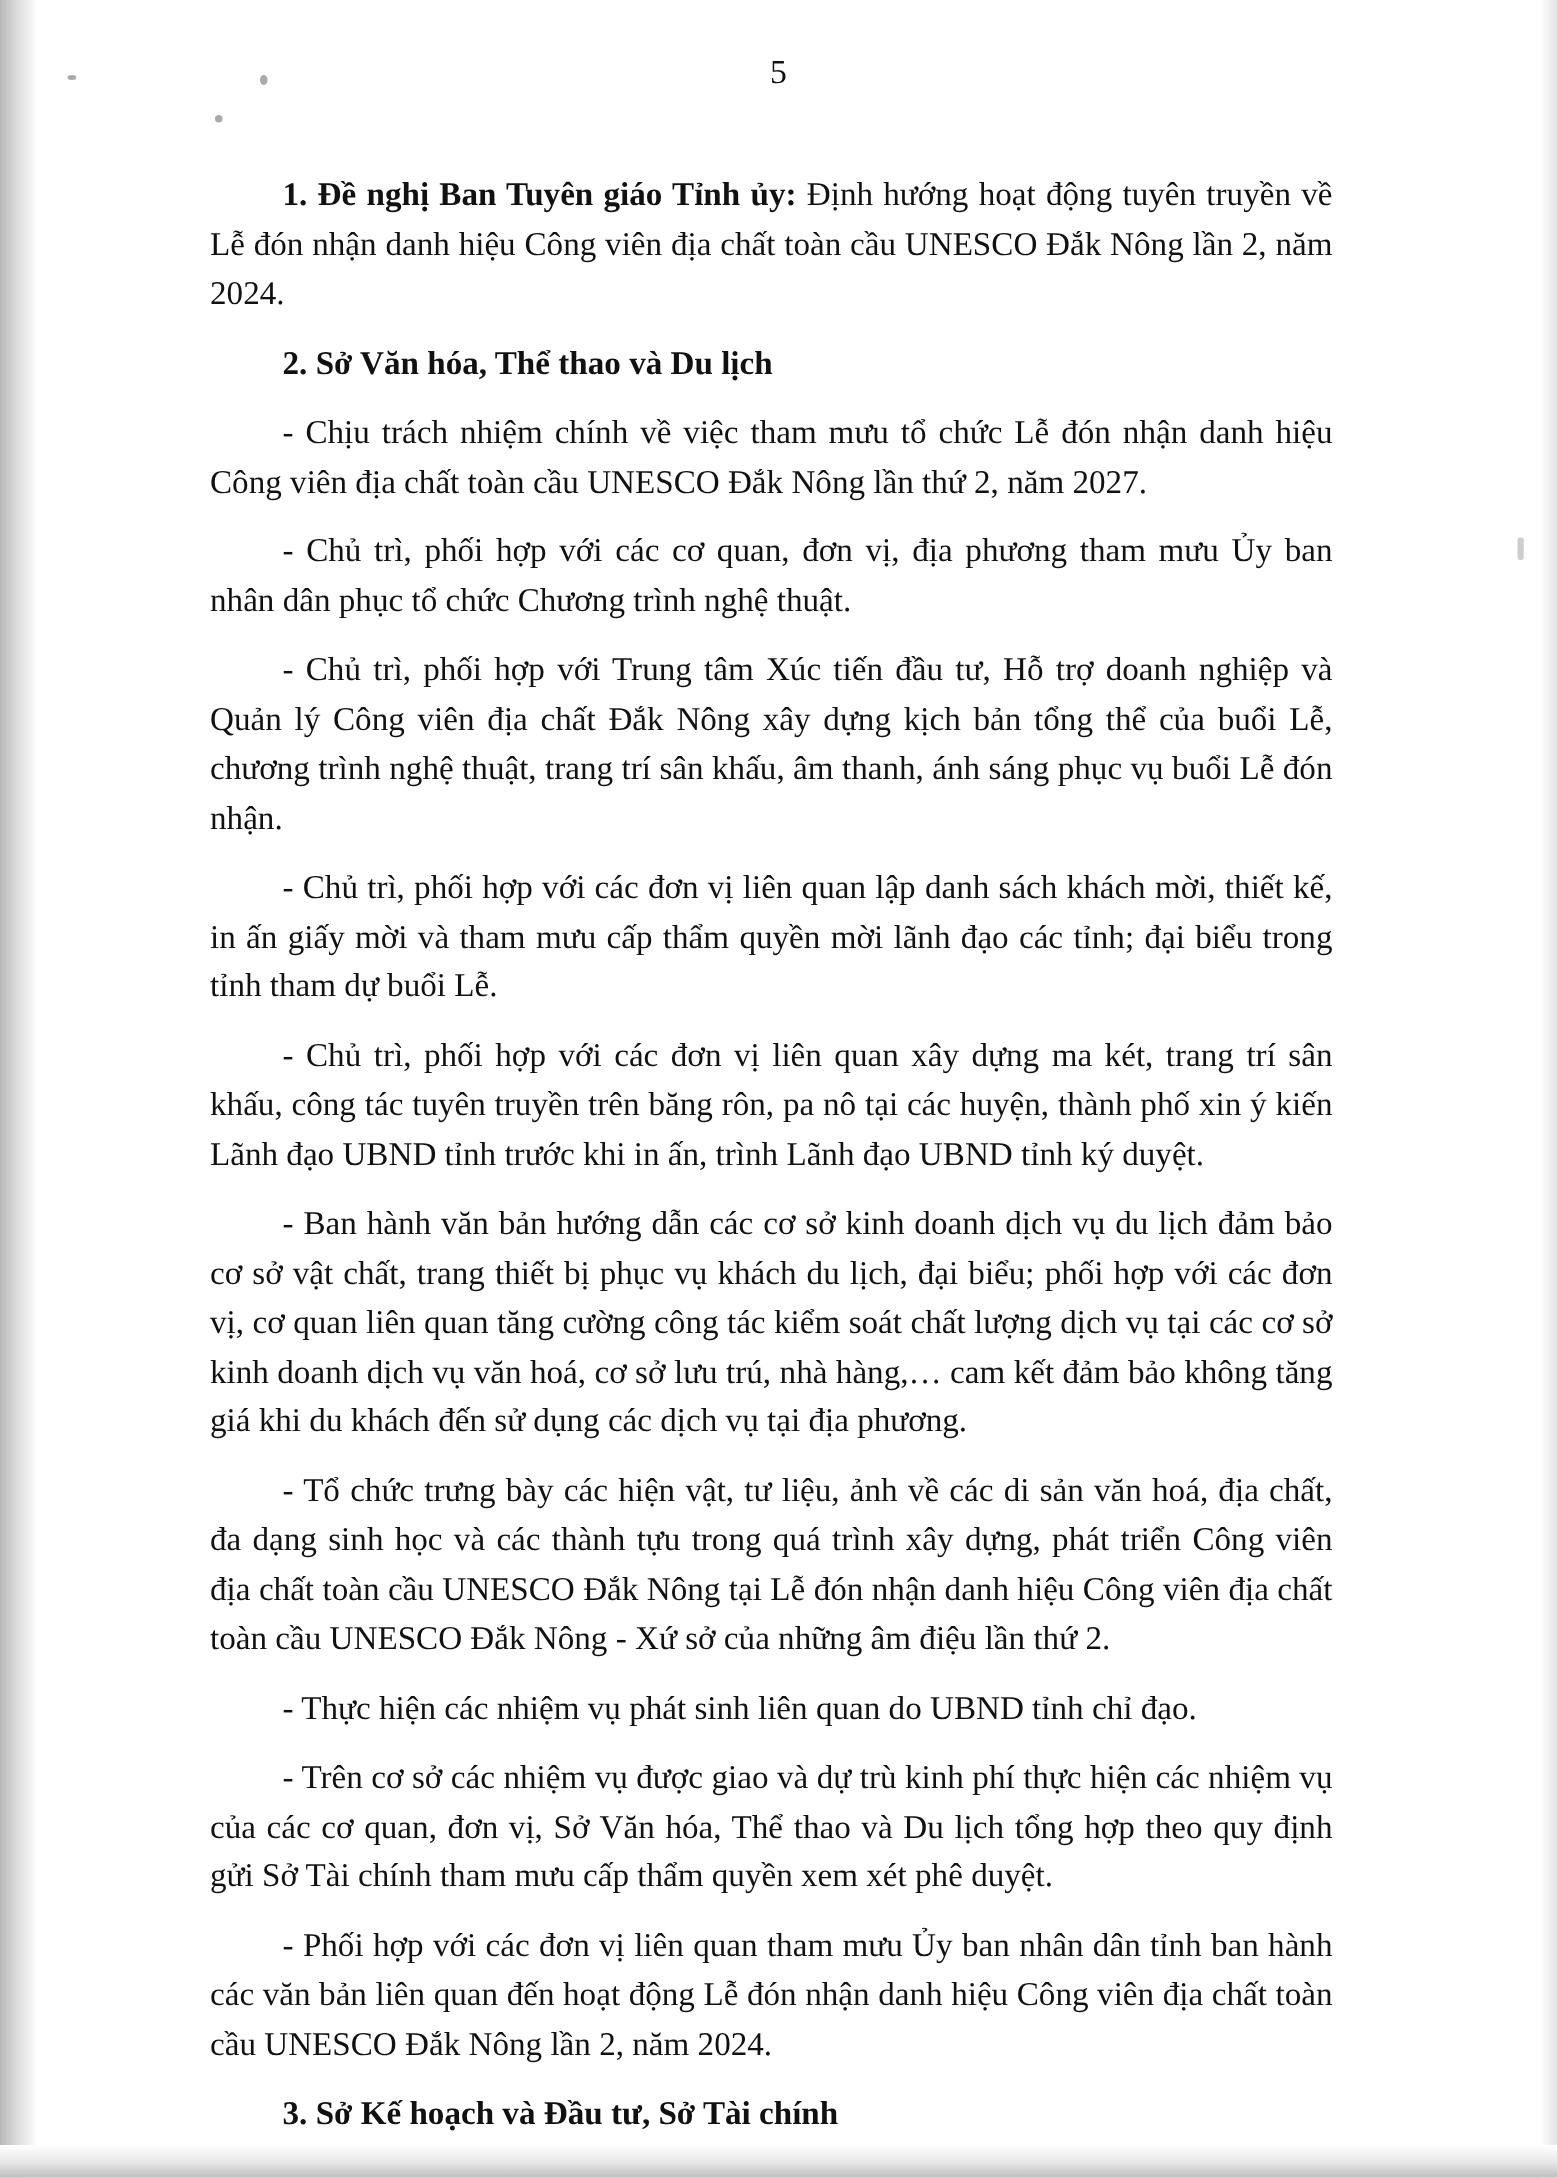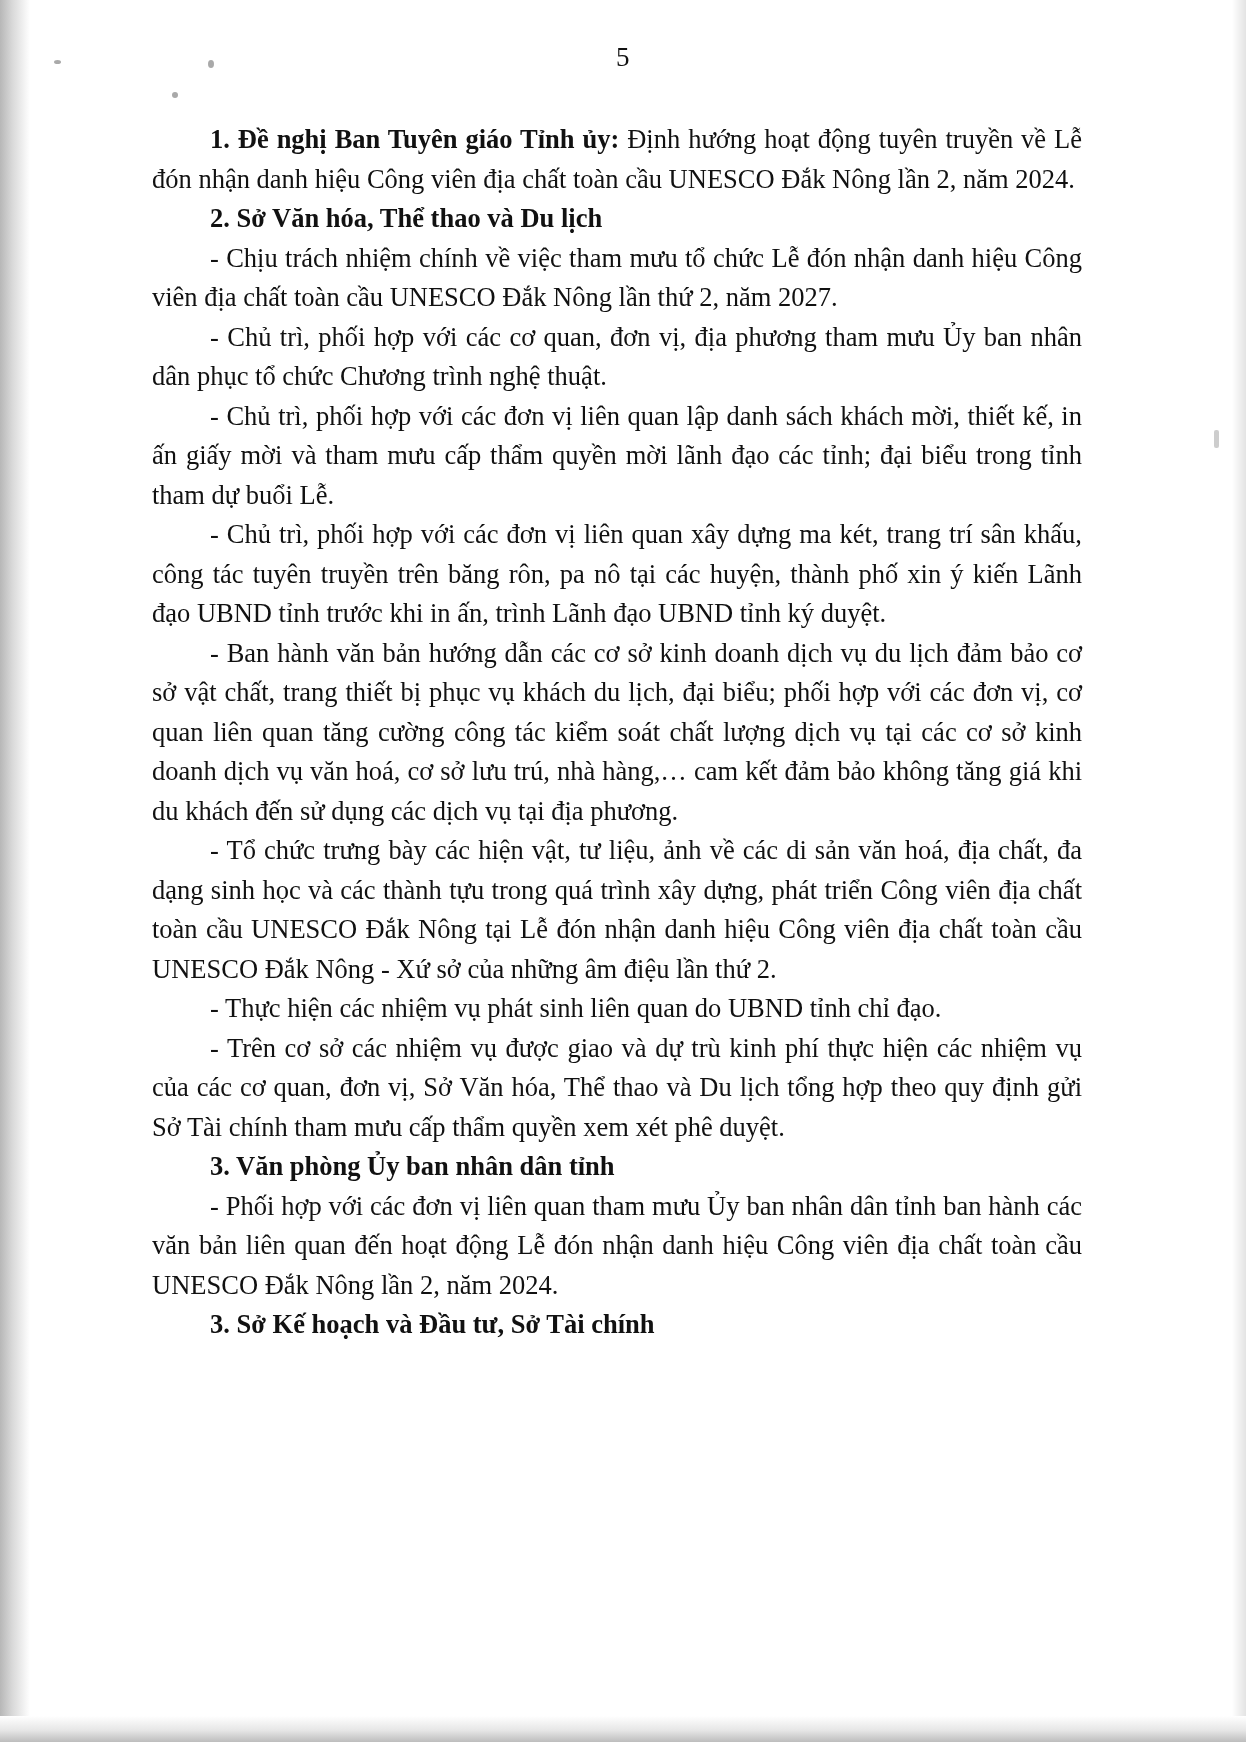--- a/index.html
+++ b/index.html
@@ -55,21 +55,21 @@
     position: absolute;
     left: 152px;
     top: 120px;
     width: 930px;
     font-size: 26.5px;
     line-height: 39.5px;
     text-align: justify;
     text-justify: inter-word;
   }
   p {
-    margin: 0;
+    margin: 16px;
     text-indent: 58px;
   }
   p.heading {
     text-indent: 58px;
   }
   p.heading b {
     font-weight: bold;
   }
 </style>
 </head>
@@ -91,35 +91,35 @@
   <div class="body-text">
 
     <p class="heading"><b>1. Đề nghị Ban Tuyên giáo Tỉnh ủy:</b><span> Định hướng hoạt động tuyên truyền về Lễ đón nhận danh hiệu Công viên địa chất toàn cầu UNESCO Đắk Nông lần 2, năm 2024.</span></p>
 
     <p class="heading"><b>2. Sở Văn hóa, Thể thao và Du lịch</b></p>
 
     <p><span>- Chịu trách nhiệm chính về việc tham mưu tổ chức Lễ đón nhận danh hiệu Công viên địa chất toàn cầu UNESCO Đắk Nông lần thứ 2, năm 2027.</span></p>
 
     <p><span>- Chủ trì, phối hợp với các cơ quan, đơn vị, địa phương tham mưu Ủy ban nhân dân phục tổ chức Chương trình nghệ thuật.</span></p>
 
+    <p><span>- Chủ trì, phối hợp với Trung tâm Xúc tiến đầu tư, Hỗ trợ doanh nghiệp và Quản lý Công viên địa chất Đắk Nông xây dựng kịch bản tổng thể của buổi Lễ, chương trình nghệ thuật, trang trí sân khấu, âm thanh, ánh sáng phục vụ buổi Lễ đón nhận.</span></p>
 
     <p><span>- Chủ trì, phối hợp với các đơn vị liên quan lập danh sách khách mời, thiết kế, in ấn giấy mời và tham mưu cấp thẩm quyền mời lãnh đạo các tỉnh; đại biểu trong tỉnh tham dự buổi Lễ.</span></p>
 
     <p><span>- Chủ trì, phối hợp với các đơn vị liên quan xây dựng ma két, trang trí sân khấu, công tác tuyên truyền trên băng rôn, pa nô tại các huyện, thành phố xin ý kiến Lãnh đạo UBND tỉnh trước khi in ấn, trình Lãnh đạo UBND tỉnh ký duyệt.</span></p>
 
     <p><span>- Ban hành văn bản hướng dẫn các cơ sở kinh doanh dịch vụ du lịch đảm bảo cơ sở vật chất, trang thiết bị phục vụ khách du lịch, đại biểu; phối hợp với các đơn vị, cơ quan liên quan tăng cường công tác kiểm soát chất lượng dịch vụ tại các cơ sở kinh doanh dịch vụ văn hoá, cơ sở lưu trú, nhà hàng,… cam kết đảm bảo không tăng giá khi du khách đến sử dụng các dịch vụ tại địa phương.</span></p>
 
 
     <p><span>- Tổ chức trưng bày các hiện vật, tư liệu, ảnh về các di sản văn hoá, địa chất, đa dạng sinh học và các thành tựu trong quá trình xây dựng, phát triển Công viên địa chất toàn cầu UNESCO Đắk Nông tại Lễ đón nhận danh hiệu Công viên địa chất toàn cầu UNESCO Đắk Nông - Xứ sở của những âm điệu lần thứ 2.</span></p>
 
     <p><span>- Thực hiện các nhiệm vụ phát sinh liên quan do UBND tỉnh chỉ đạo.</span></p>
 
     <p><span>- Trên cơ sở các nhiệm vụ được giao và dự trù kinh phí thực hiện các nhiệm vụ của các cơ quan, đơn vị, Sở Văn hóa, Thể thao và Du lịch tổng hợp theo quy định gửi Sở Tài chính tham mưu cấp thẩm quyền xem xét phê duyệt.</span></p>
 
-    <p class="heading"><b>3. Văn phòng Ủy ban nhân dân tỉnh</b></p>
 
     <p><span>- Phối hợp với các đơn vị liên quan tham mưu Ủy ban nhân dân tỉnh ban hành các văn bản liên quan đến hoạt động Lễ đón nhận danh hiệu Công viên địa chất toàn cầu UNESCO Đắk Nông lần 2, năm 2024.</span></p>
 
 
     <p class="heading"><b>3. Sở Kế hoạch và Đầu tư, Sở Tài chính</b></p>
 
   </div>
 </div>
 
 </body></html>

